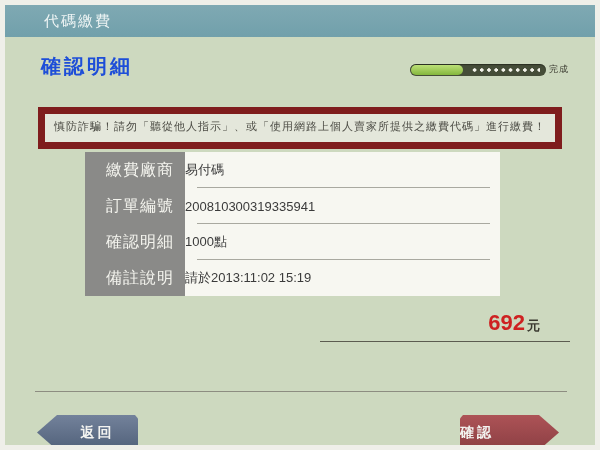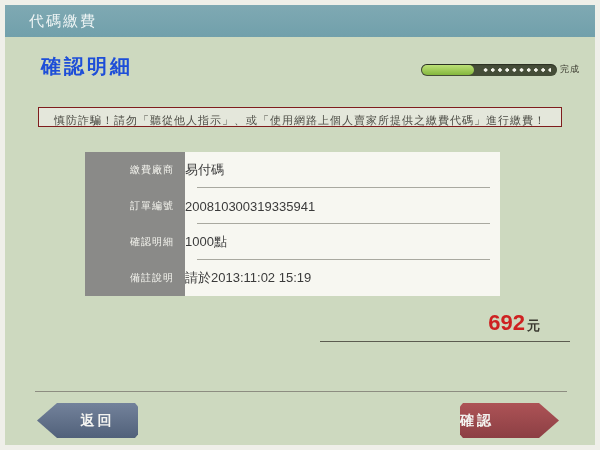--- a/index.html
+++ b/index.html
@@ -6,75 +6,75 @@
   .frame{
     position:relative;width:600px;height:450px;box-sizing:border-box;
     border:5px solid #efefe9;background:#cdd9bf;overflow:hidden;
     font-family:"Liberation Sans","DejaVu Sans",sans-serif;
   }
   .header{
     position:absolute;top:0;left:0;right:0;height:32px;
     background:linear-gradient(#7fa9b3,#71a0ab);
   }
   .header-title{
-    display:block;line-height:32px;padding-left:24px;
+    display:block;line-height:32px;padding-left:39px;
     font-size:15px;letter-spacing:2px;color:#eef4f4;
   }
   .page-title{
     position:absolute;left:36px;top:48px;
     font-size:20px;font-weight:bold;letter-spacing:3px;color:#1d4ed8;
   }
-  .progress-wrap{position:absolute;left:405px;top:58px;display:flex;align-items:center;margin-left:11px;}
+  .progress-wrap{position:absolute;left:405px;top:58px;display:flex;align-items:center;}
   .progress-pill{
     position:relative;width:136px;height:12px;border-radius:7px;
     background:#454d38;box-shadow:inset 0 1px 1px rgba(0,0,0,.4);
   }
   .progress-fill{
     position:absolute;left:1px;top:1px;bottom:1px;border-radius:6px;
     background:linear-gradient(#bce077,#84b73d);
   }
   .progress-dots{
     position:absolute;left:45%;right:6px;top:0;bottom:0;
     background-image:radial-gradient(circle,#f3f3ea 0 1.5px,rgba(0,0,0,0) 1.9px);
     background-size:7.2px 100%;background-repeat:repeat-x;background-position:center left;
   }
   .progress-label{font-size:9px;color:#3b3b30;margin-left:3px;letter-spacing:1px;}
   .warning{
-    position:absolute;left:33px;top:102px;width:524px;height:20px;box-sizing:border-box;
-    background:#e4e7db;border:1px solid #7f1d1d;
+    position:absolute;left:33px;top:102px;width:524px;height:42px;box-sizing:border-box;
+    background:#e4e7db;border:7px solid #7f1d1d;
     font-size:11px;color:#4c4c45;text-align:center;line-height:24px;letter-spacing:1px;
     white-space:nowrap;
   }
   .details{
     position:absolute;left:80px;top:147px;width:415px;
     display:grid;grid-template-columns:100px 315px;
   }
   .cell{height:36px;display:flex;align-items:center;box-sizing:border-box;}
   .cell.label{
-    background:#8a8a88;color:#f4f4ee;font-size:10px;letter-spacing:1px;
+    background:#8a8a88;color:#f4f4ee;font-size:16px;letter-spacing:1px;
     justify-content:flex-end;padding-right:11px;
   }
   .cell.value{
     background:#f7f7f1;color:#3b3b3b;font-size:13px;
     position:relative;
   }
   .cell.value.has-line::after{
     content:"";position:absolute;left:12px;right:10px;bottom:0;height:1px;background:#a9a9a0;
   }
   .amount{
     position:absolute;right:55px;top:305px;
     display:flex;align-items:baseline;
   }
   .amount-label{font-size:13px;font-weight:bold;color:#3a3a30;letter-spacing:1px;}
   .amount-value{font-size:22px;font-weight:bold;color:#ce2121;margin-left:26px;}
   .amount-unit{font-size:13px;font-weight:bold;color:#3a3a30;margin-left:2px;}
   .amount-line{position:absolute;left:315px;top:336px;width:250px;height:1px;background:#5c5c50;}
   .footer-line{position:absolute;left:30px;top:386px;width:532px;height:1px;background:#8d8d81;}
   .btn{
-    position:absolute;top:398px;height:35px;display:flex;align-items:center;
+    position:absolute;top:410px;height:35px;display:flex;align-items:center;
     font-size:14px;font-weight:bold;color:#f3f3f0;letter-spacing:3px;cursor:pointer;
     filter:drop-shadow(0 1px 1px rgba(0,0,0,.3));
   }
   .btn-back{
     left:32px;width:101px;justify-content:center;padding-left:20px;box-sizing:border-box;
     background:linear-gradient(#73829b,#51617a);
     clip-path:polygon(20px 0,97% 0,100% 10%,100% 90%,97% 100%,20px 100%,0 50%);
   }
   .btn-confirm{
     left:455px;width:99px;padding-right:20px;box-sizing:border-box;

